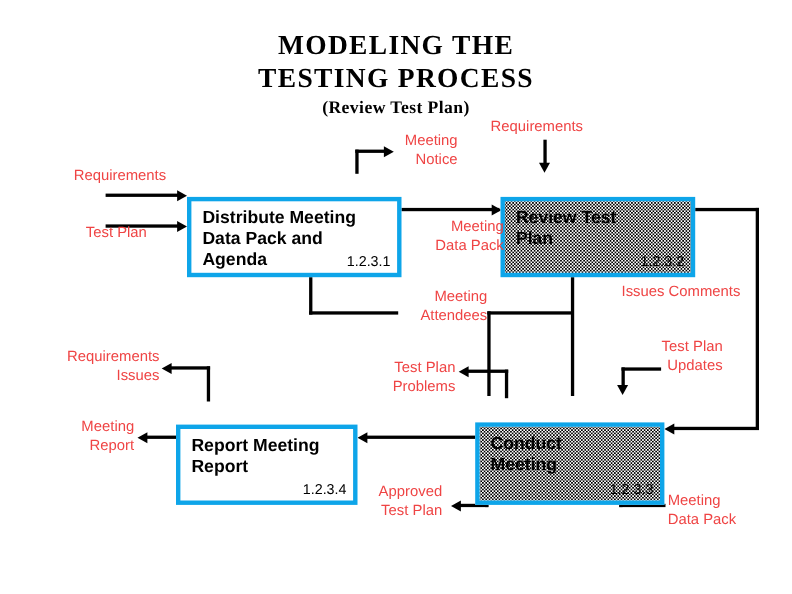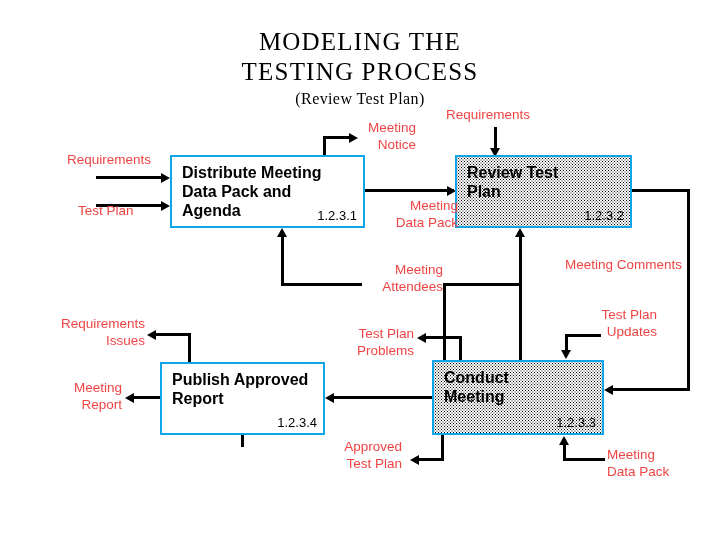--- a/index.html
+++ b/index.html
@@ -2,27 +2,27 @@
 <html><head>
 <meta charset="utf-8">
 <style>
   html,body{margin:0;padding:0;}
   body{width:720px;height:540px;background:#ffffff;
        font-family:"Liberation Sans", sans-serif;overflow:hidden;}
   #stage{position:relative;width:720px;height:540px;}
 
   
   .title{position:absolute;left:0;width:720px;text-align:center;
-         font-family:"Liberation Serif", serif;font-weight:normal;color:#000;}
+         font-family:"Liberation Serif", serif;font-weight:bold;color:#000;}
   #title-l1{top:28px;font-size:25px;letter-spacing:1.2px;}
   #title-l2{top:58px;font-size:25px;letter-spacing:1.2px;}
   #title-l3{top:90px;font-size:16px;letter-spacing:.4px;}
 
   
-  .pbox{position:absolute;border:2px solid #0ea5e9;box-sizing:border-box;}
+  .pbox{position:absolute;border:4px solid #0ea5e9;box-sizing:border-box;margin-top:24px;}
   .pbox .ptext{position:absolute;left:10px;top:6px;right:6px;
        font-size:16px;font-weight:bold;line-height:19px;color:#000;
        white-space:pre-line;}
   .pbox .pnum{position:absolute;right:6px;bottom:3px;font-size:13px;
        font-weight:normal;color:#000;text-align:right;}
   .fill-white{background:#ffffff;}
   .fill-dot{
     background-color:#ffffff;
     background-image:
       radial-gradient(#000 0.6px, transparent 0.7px),
@@ -131,41 +131,41 @@
     <div class="pnum">1.2.3.2</div>
   </div>
 
   <div class="pbox fill-dot" style="left:432px;top:360px;width:172px;height:75px;">
     <div class="ptext">Conduct
 Meeting</div>
     <div class="pnum">1.2.3.3</div>
   </div>
 
   <div class="pbox fill-white" style="left:160px;top:362px;width:165px;height:73px;">
-    <div class="ptext">Publish Approved
+    <div class="ptext">Report Meeting
 Report</div>
     <div class="pnum">1.2.3.4</div>
   </div>
 
   <div class="lbl l" style="left:67px;top:151px;width:110px;">Requirements</div>
 
   <div class="lbl l" style="left:78px;top:202px;width:100px;">Test Plan</div>
 
   <div class="lbl r" style="left:338px;top:119px;width:78px;">Meeting
 Notice</div>
 
   <div class="lbl l" style="left:446px;top:106px;width:120px;">Requirements</div>
 
   <div class="lbl r" style="left:365px;top:197px;width:93px;">Meeting
 Data Pack</div>
 
   <div class="lbl r" style="left:355px;top:261px;width:88px;">Meeting
 Attendees</div>
 
-  <div class="lbl l" style="left:565px;top:256px;width:140px;">Meeting Comments</div>
+  <div class="lbl l" style="left:565px;top:256px;width:140px;">Issues Comments</div>
 
   <div class="lbl r" style="left:572px;top:306px;width:85px;">Test Plan
 Updates</div>
 
   <div class="lbl r" style="left:329px;top:325px;width:85px;">Test Plan
 Problems</div>
 
   <div class="lbl r" style="left:60px;top:315px;width:85px;">Requirements
 Issues</div>
 

